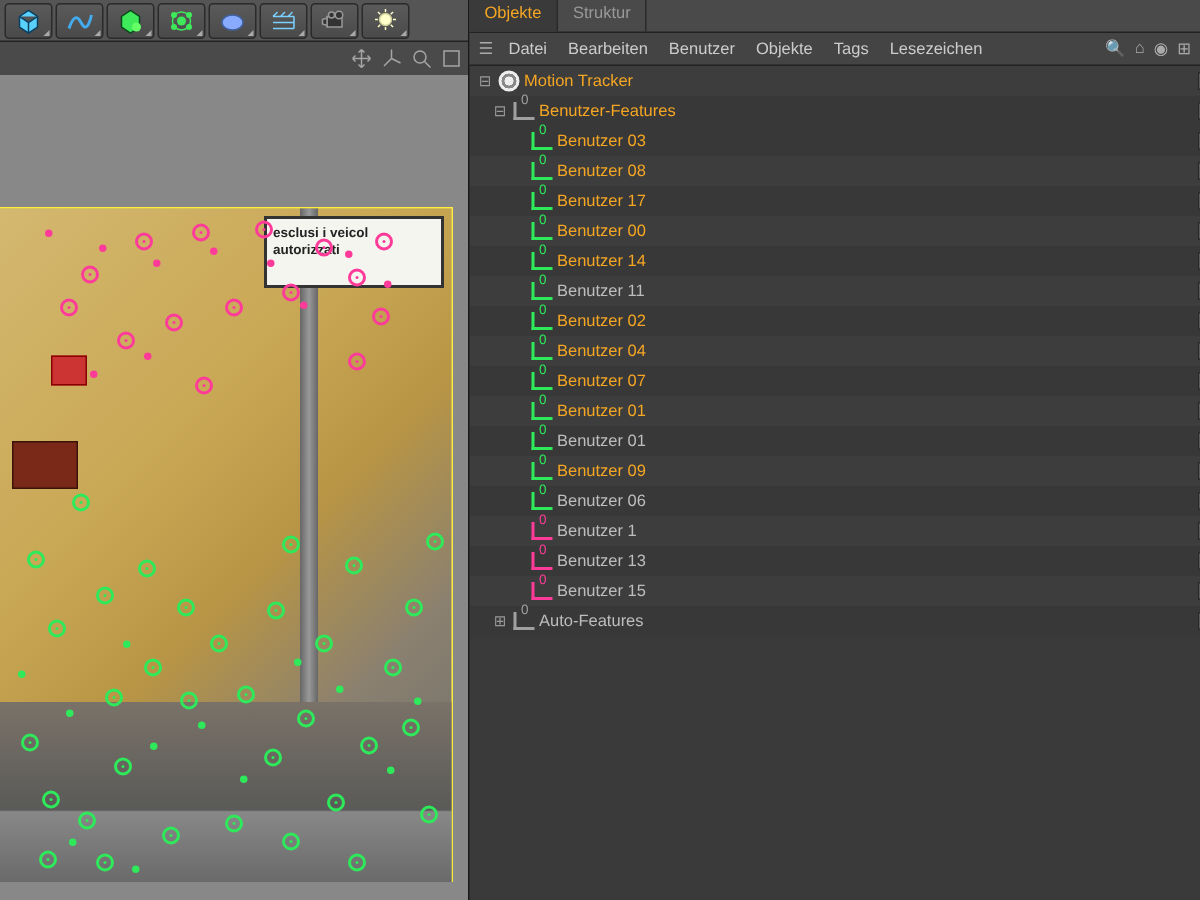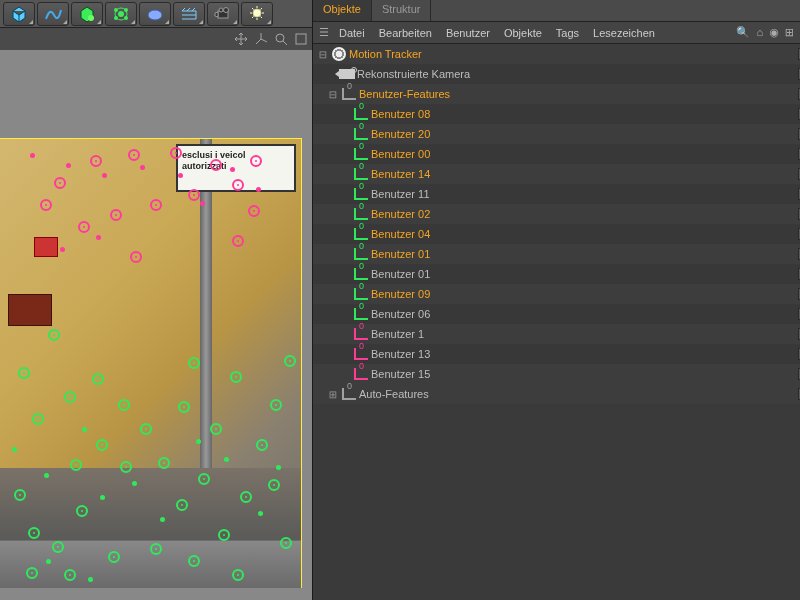--- a/index.html
+++ b/index.html
@@ -408,60 +408,60 @@
         <span class="toggle">⊟</span>
       <span class="obj-icon">
           <span class="mt-icon"></span>
         </span>
       <span class="lbl orange">Motion Tracker</span>
       <span class="tag-col">
           <span class="tag-box"></span>
         </span>
     </div>
 
-    <div class="row">
-      <span class="indent" style="width:24px"></span>
-      <span class="obj-icon">
-          <span class="cam-icon"></span>
-        </span>
-      <span class="lbl grey">Rekonstruierte Kamera</span>
-      <span class="tag-col">
-          <span class="tag-box"></span>
-        </span>
-    </div>
 
     <div class="row">
       <span class="indent" style="width:14px"></span>
         <span class="toggle">⊟</span>
       <span class="obj-icon">
           <span class="null-icon nd"></span>
         </span>
       <span class="lbl orange">Benutzer-Features</span>
       <span class="tag-col">
           <span class="tag-box"></span>
         </span>
     </div>
 
     <div id="feature-rows">
         <div class="row">
           <span class="indent" style="width:38px"></span>
           <span class="obj-icon">
             <span class="null-icon ng"></span>
           </span>
+          <span class="lbl orange">Benutzer 03</span>
+          <span class="tag-col">
+            <span class="tag-box"></span>
+          </span>
+        </div>
+        <div class="row">
+          <span class="indent" style="width:38px"></span>
+          <span class="obj-icon">
+            <span class="null-icon ng"></span>
+          </span>
           <span class="lbl orange">Benutzer 08</span>
           <span class="tag-col">
             <span class="tag-box"></span>
           </span>
         </div>
         <div class="row">
           <span class="indent" style="width:38px"></span>
           <span class="obj-icon">
             <span class="null-icon ng"></span>
           </span>
-          <span class="lbl orange">Benutzer 20</span>
+          <span class="lbl orange">Benutzer 17</span>
           <span class="tag-col">
             <span class="tag-box"></span>
           </span>
         </div>
         <div class="row">
           <span class="indent" style="width:38px"></span>
           <span class="obj-icon">
             <span class="null-icon ng"></span>
           </span>
           <span class="lbl orange">Benutzer 00</span>
@@ -498,20 +498,30 @@
           <span class="tag-col">
             <span class="tag-box"></span>
           </span>
         </div>
         <div class="row">
           <span class="indent" style="width:38px"></span>
           <span class="obj-icon">
             <span class="null-icon ng"></span>
           </span>
           <span class="lbl orange">Benutzer 04</span>
+          <span class="tag-col">
+            <span class="tag-box"></span>
+          </span>
+        </div>
+        <div class="row">
+          <span class="indent" style="width:38px"></span>
+          <span class="obj-icon">
+            <span class="null-icon ng"></span>
+          </span>
+          <span class="lbl orange">Benutzer 07</span>
           <span class="tag-col">
             <span class="tag-box"></span>
           </span>
         </div>
         <div class="row">
           <span class="indent" style="width:38px"></span>
           <span class="obj-icon">
             <span class="null-icon ng"></span>
           </span>
           <span class="lbl orange">Benutzer 01</span>

